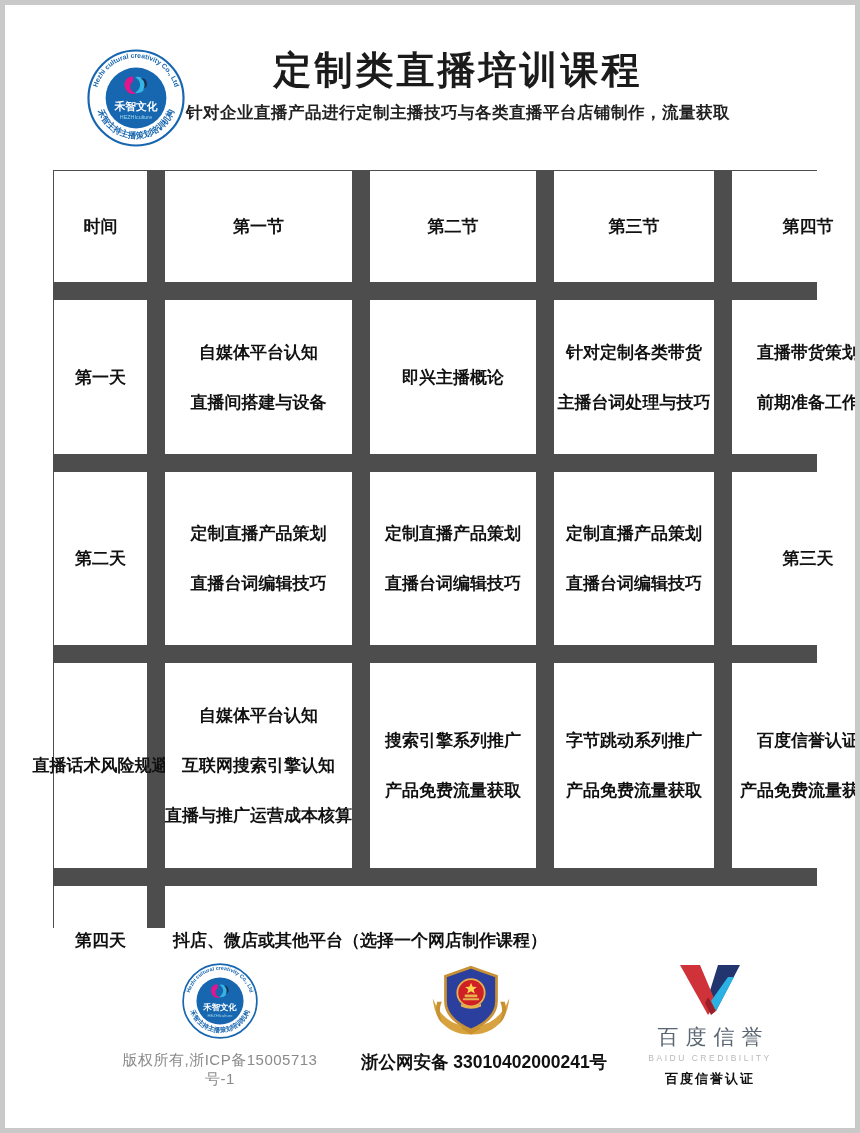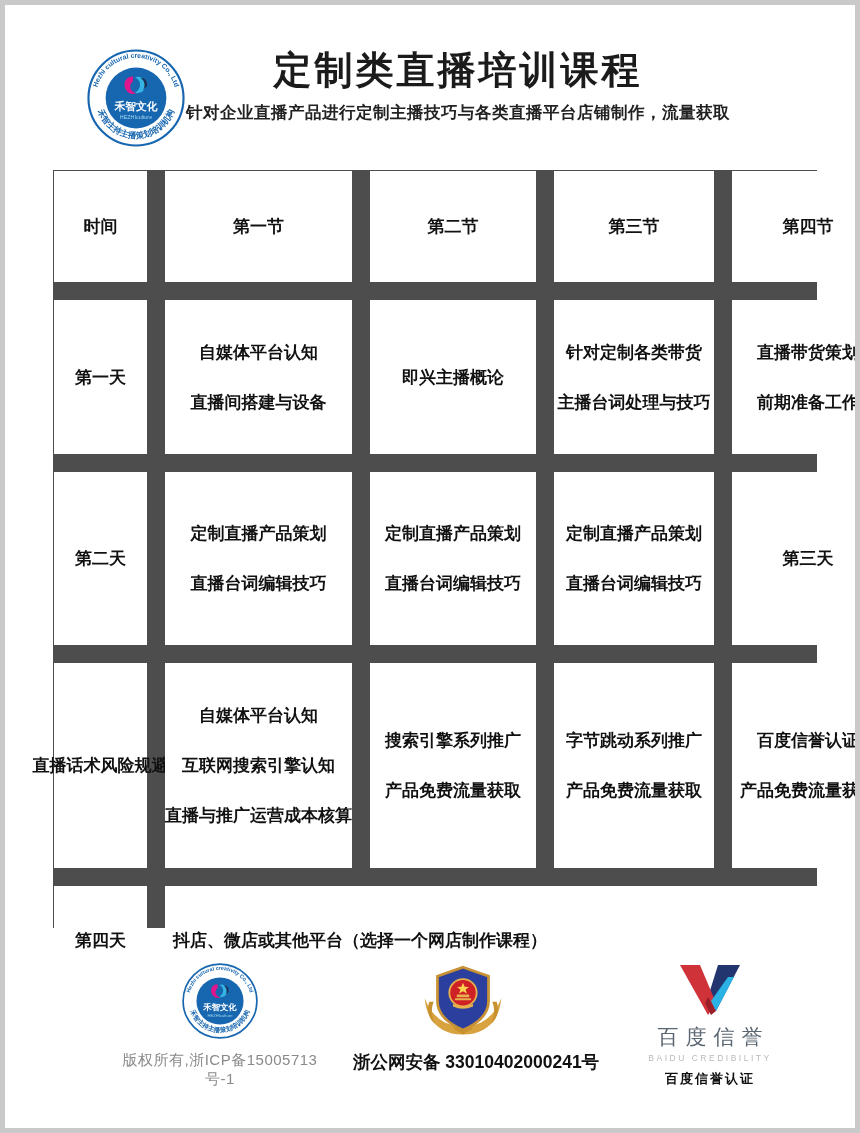--- a/index.html
+++ b/index.html
@@ -57,21 +57,21 @@
     align-items:flex-start; justify-content:center;
     padding-left:8px; text-align:left;
   }
 
   
   .footer-left  { position:absolute; left:105px; top:958px; width:220px; text-align:center; }
   .footer-left .logo-small { width:76px; height:76px; margin:0 auto; }
   .footer-left .logo-small svg { width:100%; height:100%; }
   .copyright { margin-top:12px; font-size:15px; color:#8a8a8a; letter-spacing:0.5px; }
 
-  .footer-center { position:absolute; left:348px; top:954px; width:220px; text-align:center; }
+  .footer-center { position:absolute; left:356px; top:954px; width:220px; text-align:center; }
   .badge-wrap { width:82px; height:82px; margin:0 auto; }
   .badge-wrap svg { width:100%; height:100%; }
   .police-record { margin-top:9px; font-size:17.5px; font-weight:bold; color:#111; white-space:nowrap; }
 
   .footer-right { position:absolute; left:620px; top:958px; width:170px; text-align:center; }
   .baidu-v { width:64px; height:56px; margin:0 auto; }
   .baidu-v svg { width:100%; height:100%; }
   .baidu-cn { margin-top:4px; font-size:21px; color:#5a6572; letter-spacing:7px; text-indent:7px; }
   .baidu-en { margin-top:2px; font-size:8.5px; color:#b9b9b9; letter-spacing:2.5px; }
   .baidu-cert { margin-top:7px; font-size:13px; font-weight:bold; color:#111; letter-spacing:2px; }

